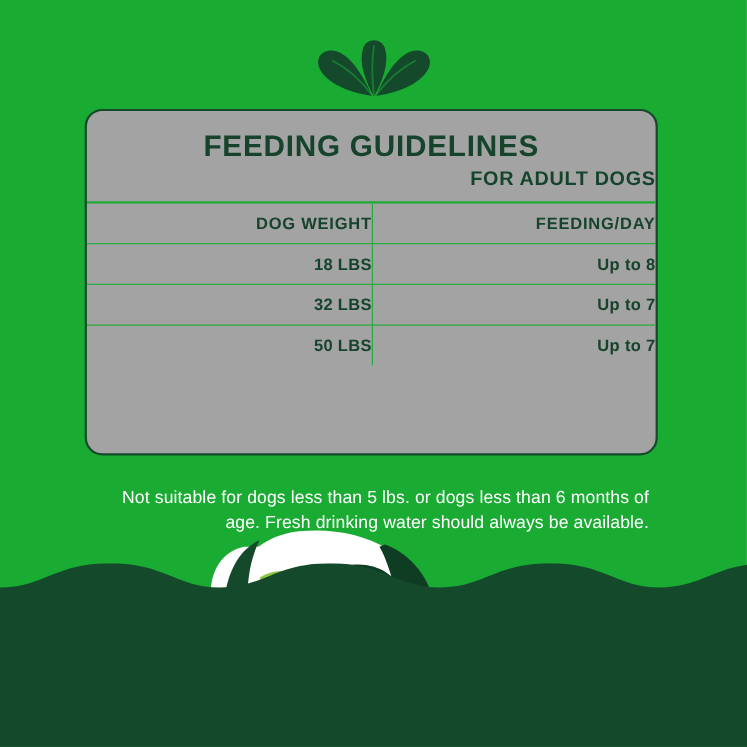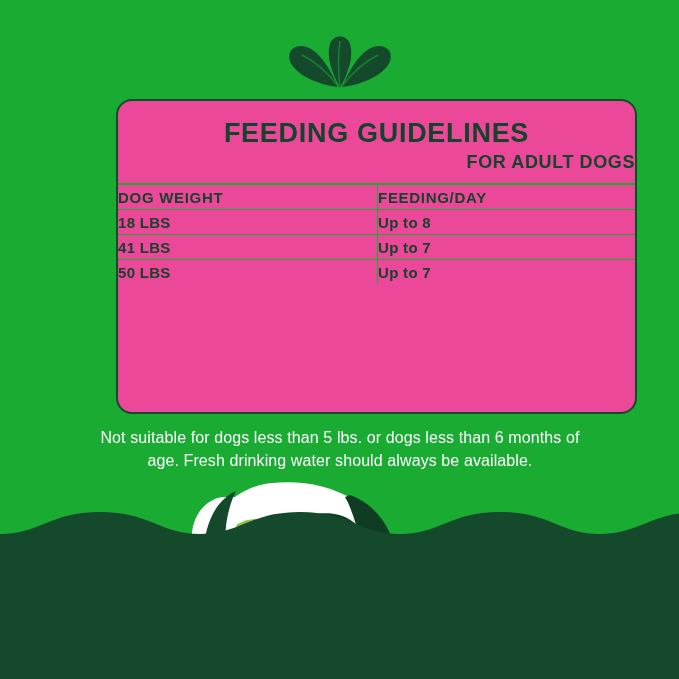--- a/index.html
+++ b/index.html
@@ -32,26 +32,25 @@
     justify-content: center;
   }
 
   
   #card {
     position: absolute;
     left: 77px;
     top: 99px;
     width: 521px;
     height: 315px;
-    background: #ec4899;
+    background: #a3a3a3;
     border: 2px solid #14492b;
     border-radius: 16px;
     box-sizing: border-box;
     overflow: hidden;
-    margin-left: 39px;
   }
   #card-title-block {
     height: 84px;
     box-sizing: border-box;
     padding-top: 18px;
     text-align: center;
     border-bottom: 2px solid #1aab33;
   }
   #card-title {
     font-size: 27px;
@@ -72,48 +71,48 @@
   table.guide {
     width: 100%;
     border-collapse: collapse;
     table-layout: fixed;
   }
   table.guide col.c1 { width: 50.2%; }
   table.guide col.c2 { width: 49.8%; }
 
   table.guide th,
   table.guide td {
-    text-align: left;
+    text-align: right;
     color: #16432b;
     border-bottom: 1.5px solid #1aab33;
     border-right: 1.5px solid #1aab33;
-    height: 24px;
+    height: 36px;
     padding: 0;
     font-weight: bold;
   }
   table.guide th:last-child,
   table.guide td:last-child { border-right: none; }
   table.guide tr:last-child td { border-bottom: none; }
 
   table.guide th {
     font-size: 15px;
     letter-spacing: 0.7px;
   }
   table.guide td {
     font-size: 15px;
     letter-spacing: 0.3px;
   }
 
   
   #disclaimer {
     position: absolute;
     left: 90px;
-    top: 427px;
+    top: 442px;
     width: 500px;
-    text-align: center;
+    text-align: right;
     color: #ffffff;
     font-size: 16px;
     line-height: 1.42;
     letter-spacing: 0.1px;
   }
 
   
   #scene {
     position: absolute;
     left: 0;
@@ -159,21 +158,21 @@
           <th>DOG WEIGHT</th>
           <th>FEEDING/DAY</th>
         </tr>
       </thead>
       <tbody>
         <tr>
           <td>18 LBS</td>
           <td>Up to 8</td>
         </tr>
         <tr>
-          <td>41 LBS</td>
+          <td>32 LBS</td>
           <td>Up to 7</td>
         </tr>
         <tr>
           <td>50 LBS</td>
           <td>Up to 7</td>
         </tr>
       </tbody>
     </table>
   </div>
 

